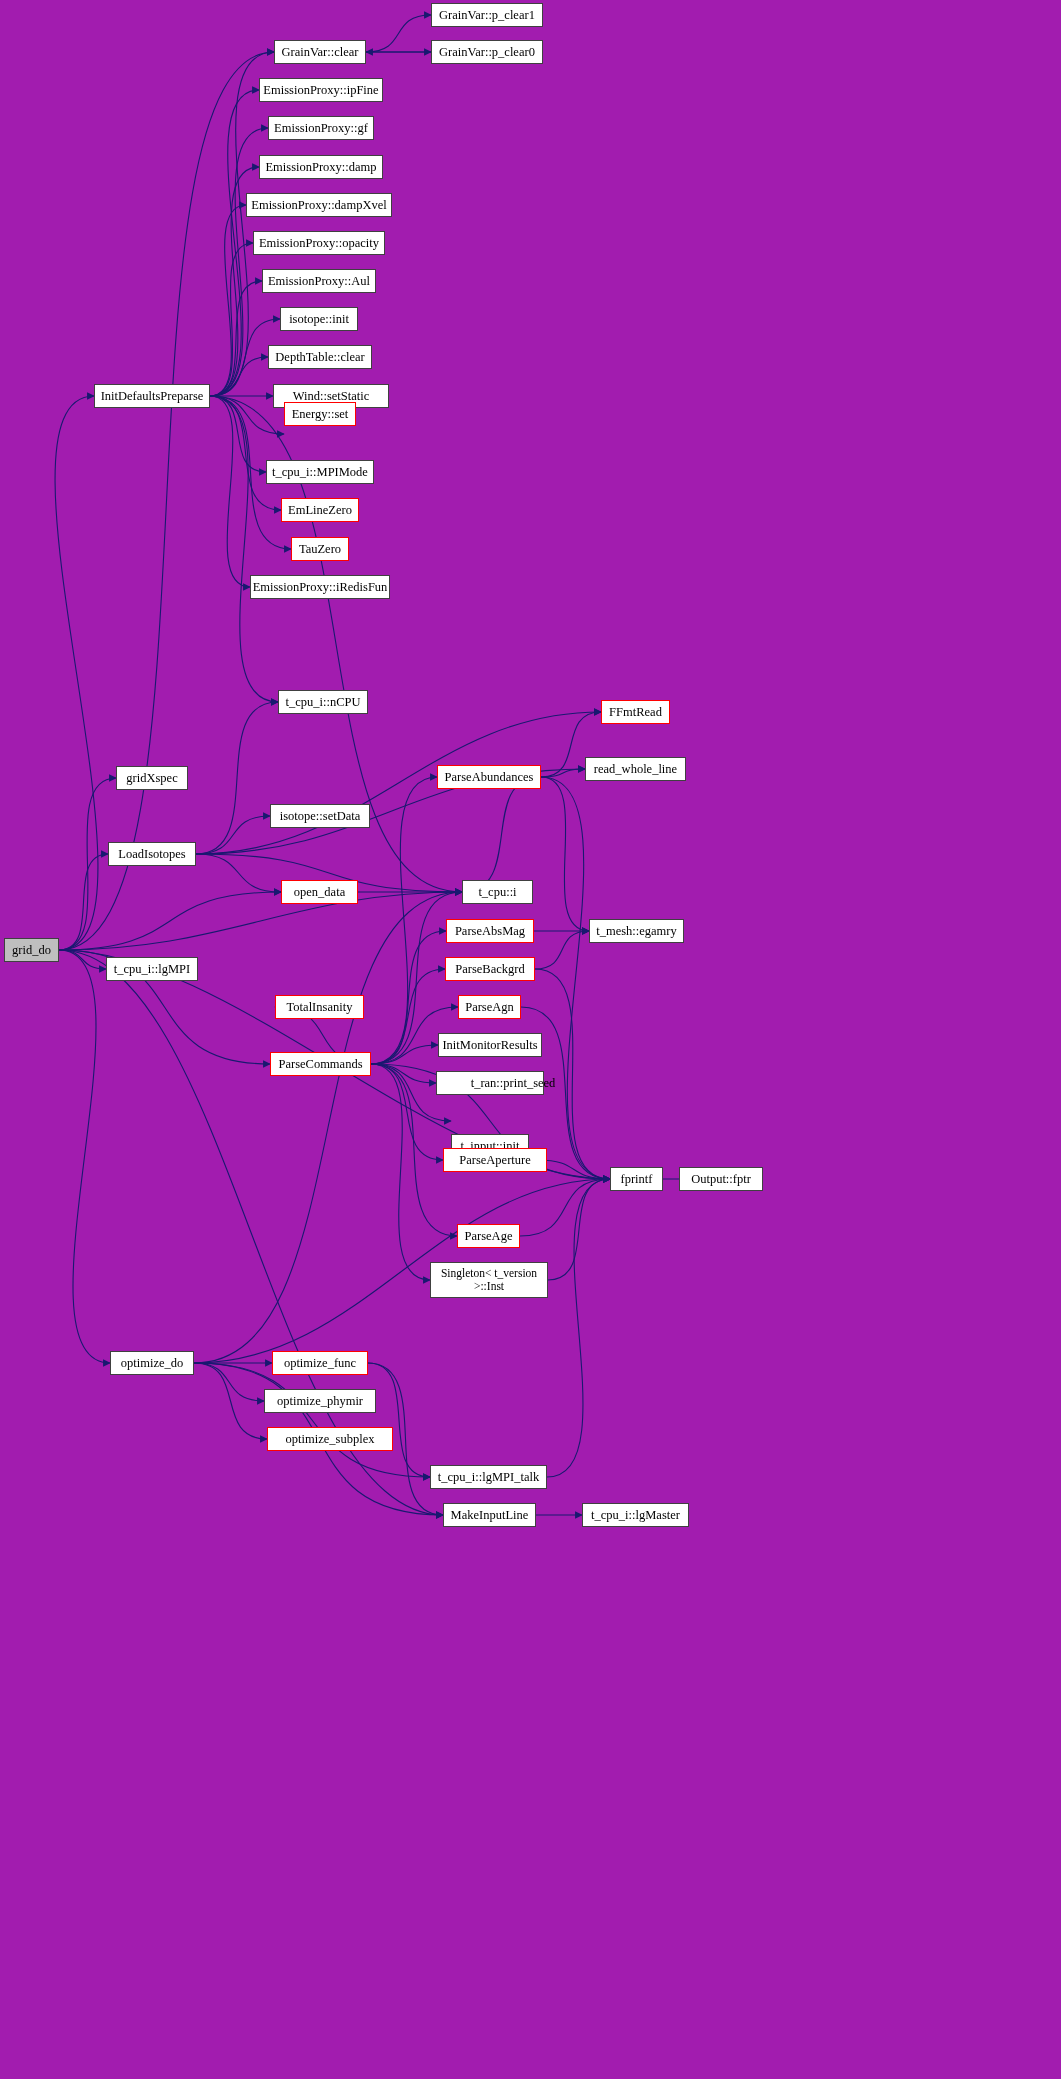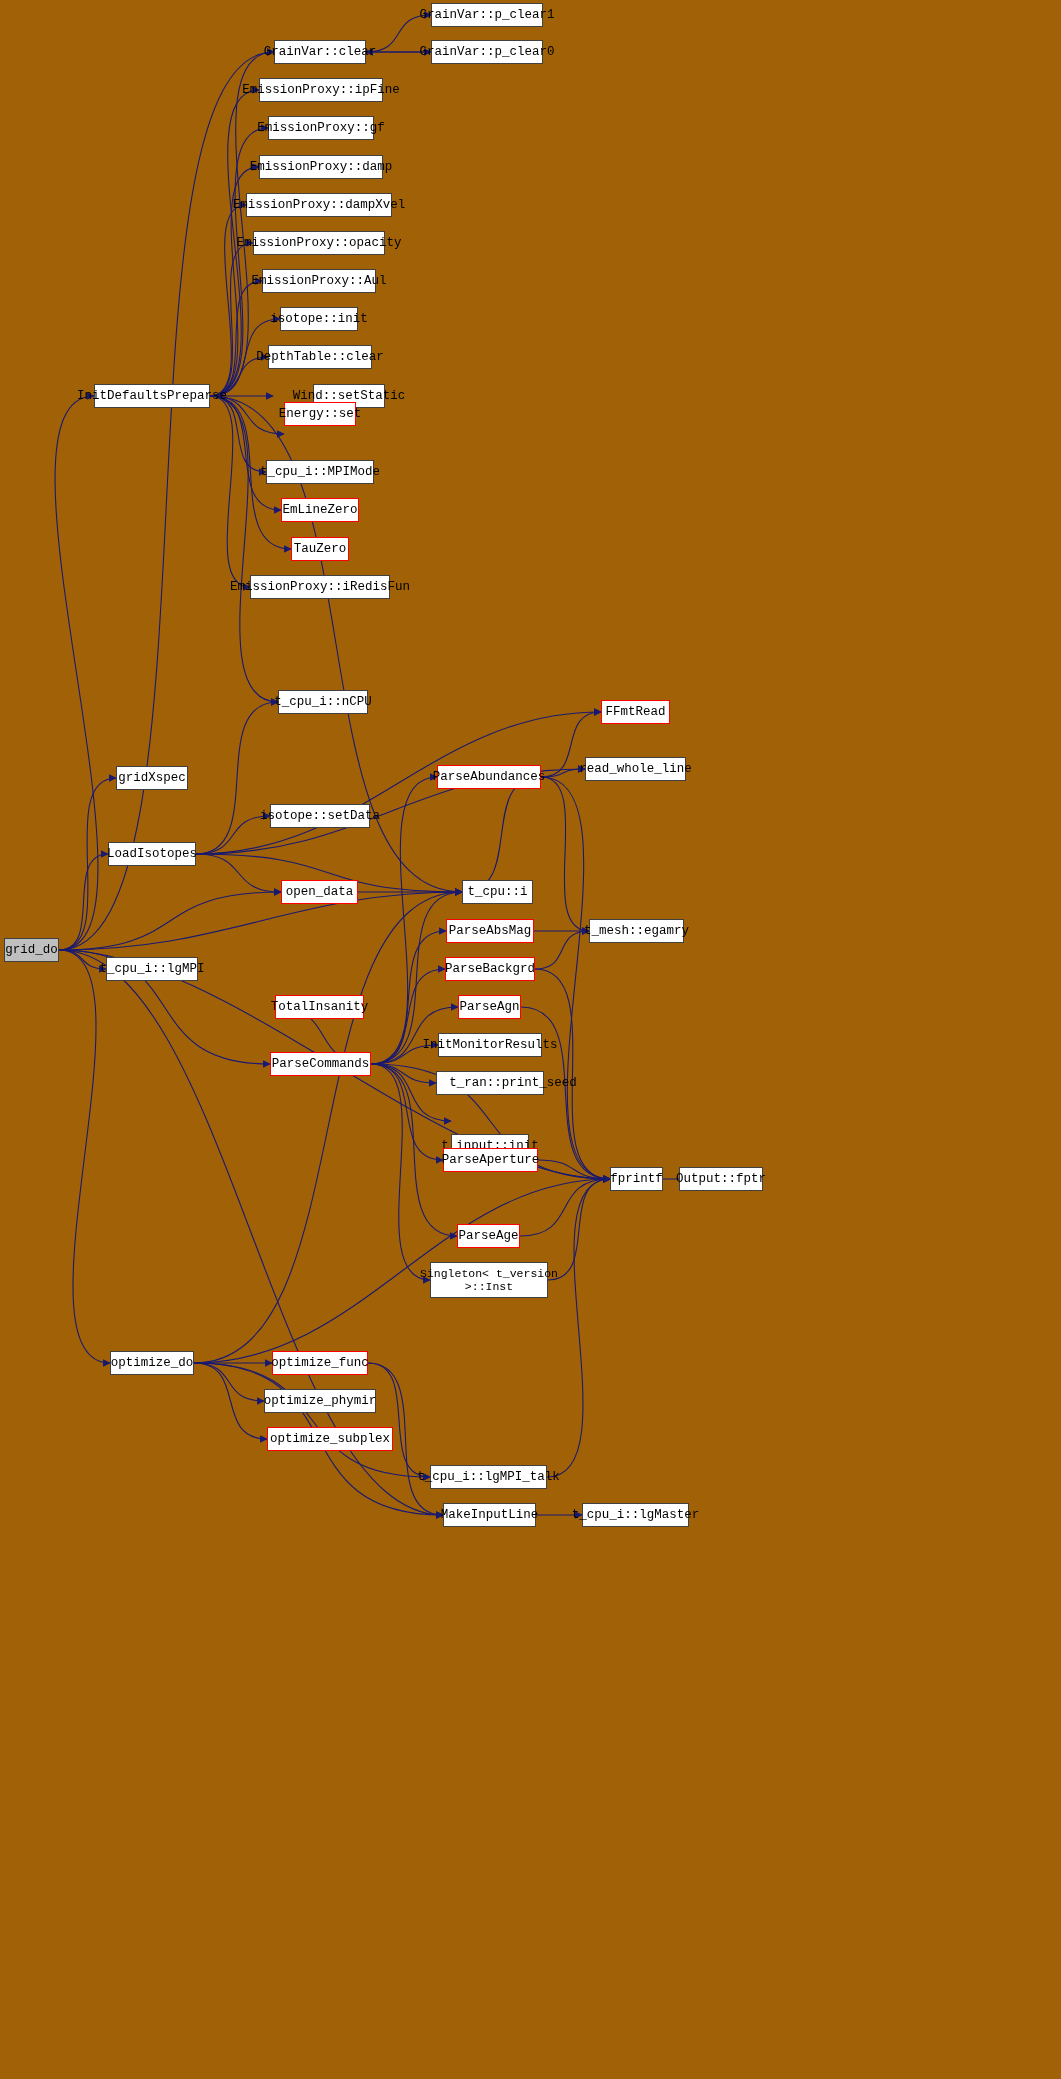--- a/index.html
+++ b/index.html
@@ -1,21 +1,21 @@
 <!DOCTYPE html>
 <html><head>
 <meta charset="utf-8">
 <style>
   html,body{margin:0;padding:0;background:#ffffff;}
   #canvas{
     position:relative;
     width:1061px;
     height:2079px;
-    background:#a16207;
-    font-family:Liberation Mono, monospace;
+    background:#a21caf;
+    font-family:Liberation Serif, serif;
     overflow:hidden;
   }
   svg#edges{
     position:absolute;left:0;top:0;width:1061px;height:2079px;
     pointer-events:none;
   }
   .node{
     position:absolute;
     box-sizing:border-box;
     display:flex;
@@ -131,21 +131,21 @@
       <div class="node" style="left: 431px; top: 40px; width: 112px; height: 24px;"><span>GrainVar::p_clear0</span></div>
       <div class="node" style="left: 259px; top: 78px; width: 124px; height: 24px;"><span>EmissionProxy::ipFine</span></div>
       <div class="node" style="left: 268px; top: 116px; width: 106px; height: 24px;"><span>EmissionProxy::gf</span></div>
       <div class="node" style="left: 259px; top: 155px; width: 124px; height: 24px;"><span>EmissionProxy::damp</span></div>
       <div class="node" style="left: 246px; top: 193px; width: 146px; height: 24px;"><span>EmissionProxy::dampXvel</span></div>
       <div class="node" style="left: 253px; top: 231px; width: 132px; height: 24px;"><span>EmissionProxy::opacity</span></div>
       <div class="node" style="left: 262px; top: 269px; width: 114px; height: 24px;"><span>EmissionProxy::Aul</span></div>
       <div class="node" style="left: 280px; top: 307px; width: 78px; height: 24px;"><span>isotope::init</span></div>
       <div class="node" style="left: 268px; top: 345px; width: 104px; height: 24px;"><span>DepthTable::clear</span></div>
       <div class="node" style="left: 94px; top: 384px; width: 116px; height: 24px;"><span>InitDefaultsPreparse</span></div>
-      <div class="node" style="left: 273px; top: 384px; width: 72px; height: 24px; margin-left: 40px;"><span>Wind::setStatic</span></div>
+      <div class="node" style="left: 273px; top: 384px; width: 116px; height: 24px;"><span>Wind::setStatic</span></div>
       <div class="node red" style="left: 284px; top: 402px; width: 72px; height: 24px;"><span>Energy::set</span></div>
       <div class="node" style="left: 266px; top: 460px; width: 108px; height: 24px;"><span>t_cpu_i::MPIMode</span></div>
       <div class="node red" style="left: 281px; top: 498px; width: 78px; height: 24px;"><span>EmLineZero</span></div>
       <div class="node red" style="left: 291px; top: 537px; width: 58px; height: 24px;"><span>TauZero</span></div>
       <div class="node" style="left: 250px; top: 575px; width: 140px; height: 24px;"><span>EmissionProxy::iRedisFun</span></div>
       <div class="node" style="left: 278px; top: 690px; width: 90px; height: 24px;"><span>t_cpu_i::nCPU</span></div>
       <div class="node red" style="left: 601px; top: 700px; width: 69px; height: 24px;"><span>FFmtRead</span></div>
       <div class="node" style="left: 585px; top: 757px; width: 101px; height: 24px;"><span>read_whole_line</span></div>
       <div class="node red" style="left: 437px; top: 765px; width: 104px; height: 24px;"><span>ParseAbundances</span></div>
       <div class="node" style="left: 116px; top: 766px; width: 72px; height: 24px;"><span>gridXspec</span></div>
@@ -157,21 +157,21 @@
       <div class="node" style="left: 589px; top: 919px; width: 95px; height: 24px;"><span>t_mesh::egamry</span></div>
       <div class="node cur" style="left: 4px; top: 938px; width: 55px; height: 24px;"><span>grid_do</span></div>
       <div class="node red" style="left: 445px; top: 957px; width: 90px; height: 24px;"><span>ParseBackgrd</span></div>
       <div class="node" style="left: 106px; top: 957px; width: 92px; height: 24px;"><span>t_cpu_i::lgMPI</span></div>
       <div class="node red" style="left: 458px; top: 995px; width: 63px; height: 24px;"><span>ParseAgn</span></div>
       <div class="node red" style="left: 275px; top: 995px; width: 89px; height: 24px;"><span>TotalInsanity</span></div>
       <div class="node" style="left: 438px; top: 1033px; width: 104px; height: 24px;"><span>InitMonitorResults</span></div>
       <div class="node red" style="left: 270px; top: 1052px; width: 101px; height: 24px;"><span>ParseCommands</span></div>
       <div class="node" style="left: 436px; top: 1071px; width: 108px; height: 24px; padding-left: 46px;"><span>t_ran::print_seed</span></div>
       <div class="node" style="left: 451px; top: 1109px; width: 78px; height: 24px; margin-top: 25px;"><span>t_input::init</span></div>
-      <div class="node red" style="left: 443px; top: 1148px; width: 95px; height: 24px;"><span>ParseAperture</span></div>
+      <div class="node red" style="left: 443px; top: 1148px; width: 104px; height: 24px;"><span>ParseAperture</span></div>
       <div class="node" style="left: 610px; top: 1167px; width: 53px; height: 24px;"><span>fprintf</span></div>
       <div class="node" style="left: 679px; top: 1167px; width: 84px; height: 24px;"><span>Output::fptr</span></div>
       <div class="node red" style="left: 457px; top: 1224px; width: 63px; height: 24px;"><span>ParseAge</span></div>
       <div class="node" style="left: 430px; top: 1262px; width: 118px; height: 36px;"><span style="white-space: pre; font-size: 11.5px;">Singleton&lt; t_version
 &gt;::Inst</span></div>
       <div class="node" style="left: 110px; top: 1351px; width: 84px; height: 24px;"><span>optimize_do</span></div>
       <div class="node red" style="left: 272px; top: 1351px; width: 96px; height: 24px;"><span>optimize_func</span></div>
       <div class="node" style="left: 264px; top: 1389px; width: 112px; height: 24px;"><span>optimize_phymir</span></div>
       <div class="node red" style="left: 267px; top: 1427px; width: 126px; height: 24px;"><span>optimize_subplex</span></div>
       <div class="node" style="left: 430px; top: 1465px; width: 117px; height: 24px;"><span>t_cpu_i::lgMPI_talk</span></div>

